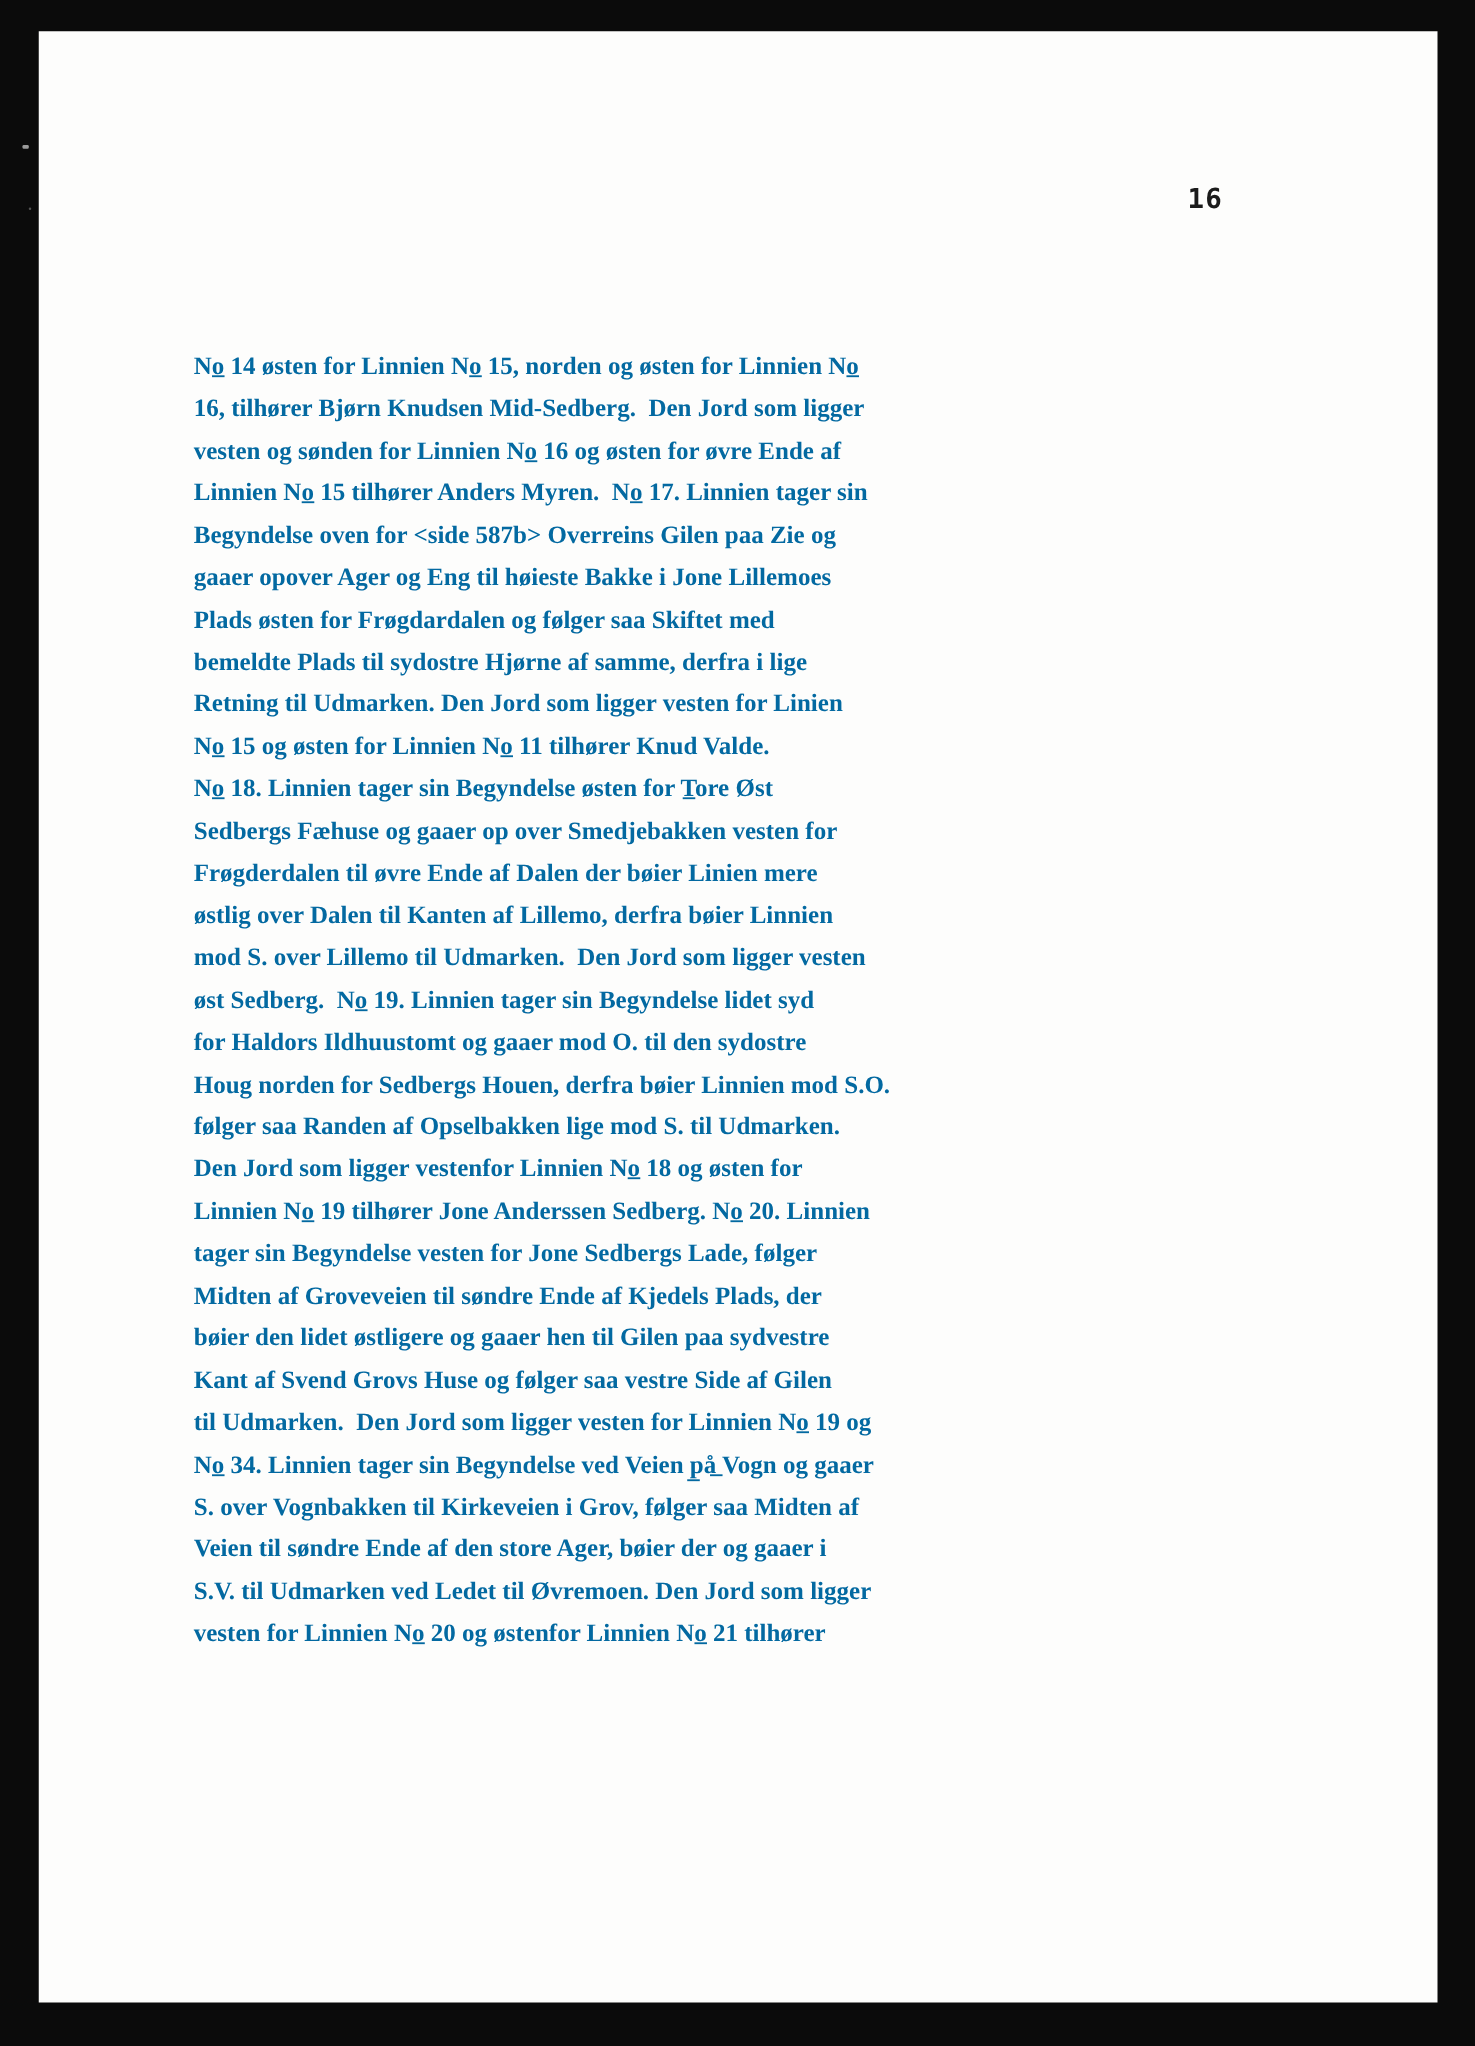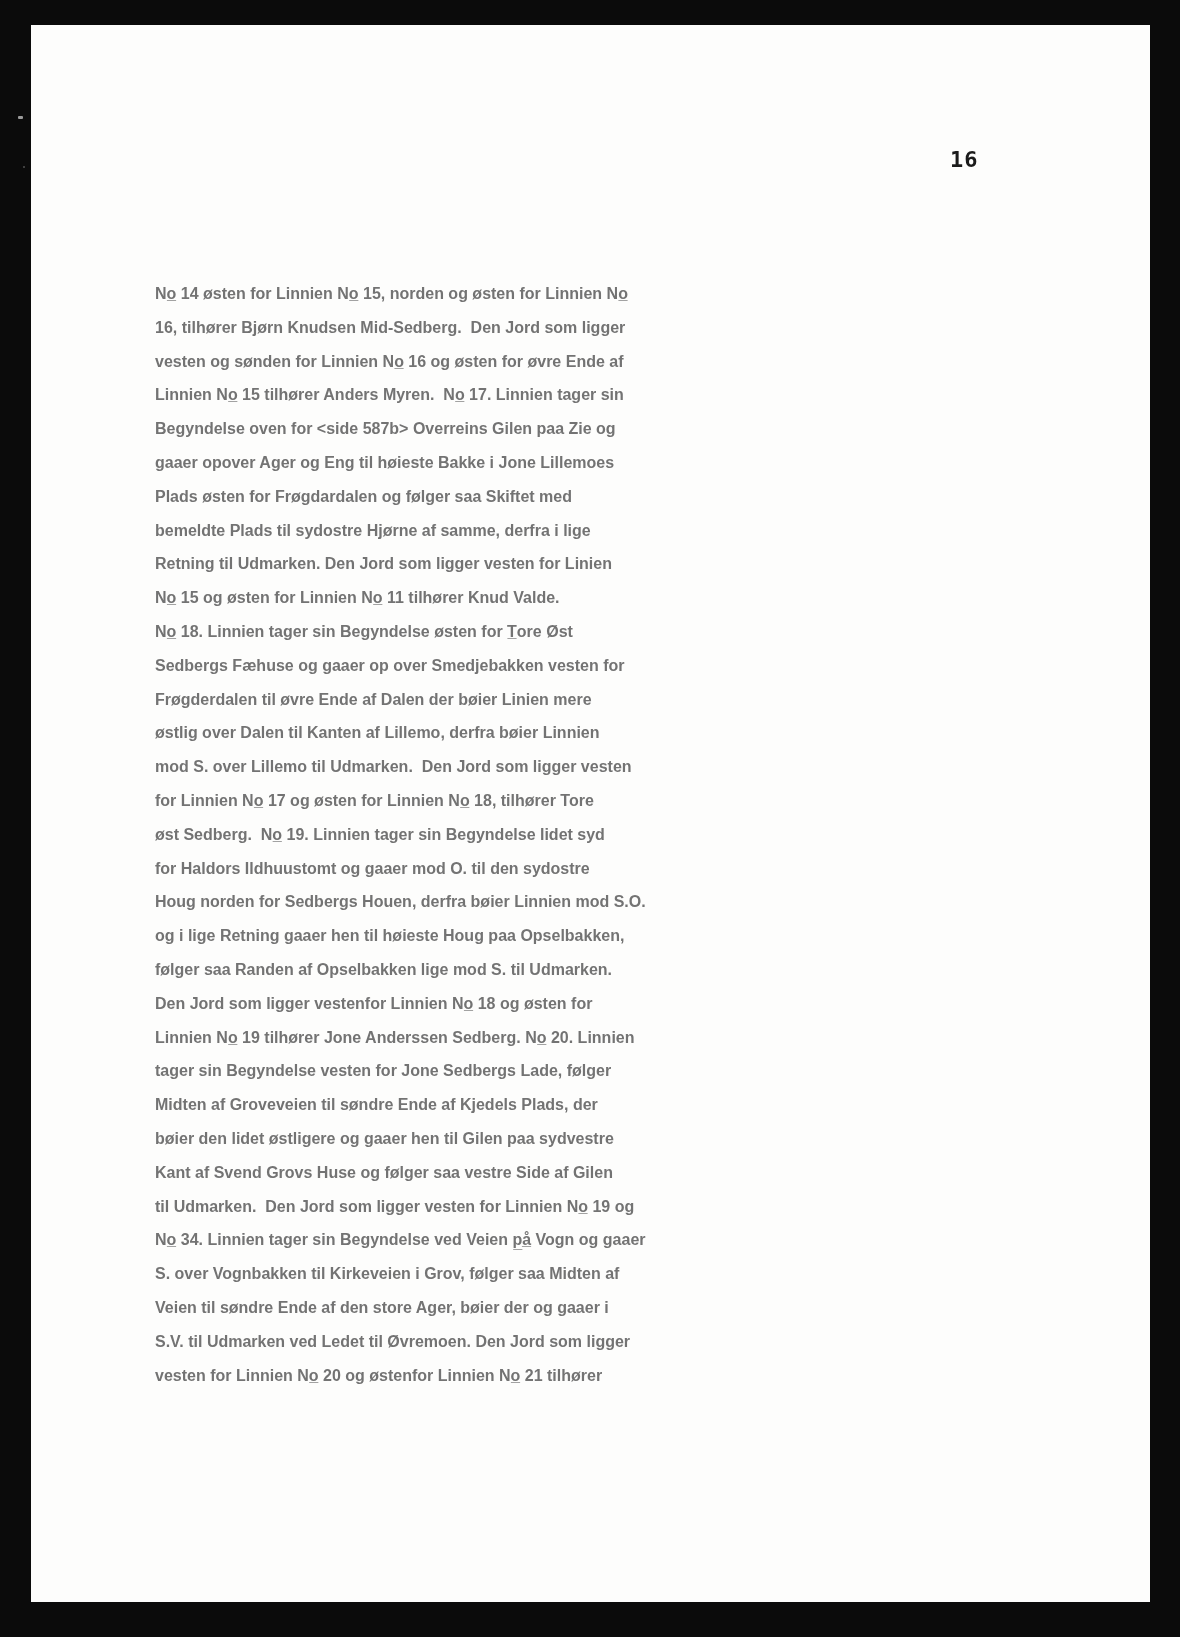--- a/index.html
+++ b/index.html
@@ -44,25 +44,25 @@
     font-weight: bold;
     color: #1b1b1b;
     letter-spacing: 1px;
   }
   .text-block {
     position: absolute;
     left: 124px;
     top: 252px;
   }
   .text-block .line {
-    font-family: Liberation Sans, sans-serif;
-    font-size: 16px;
+    font-family: Liberation Serif, serif;
+    font-size: 20px;
     line-height: 33.8px;
     font-weight: bold;
-    color: #737373;
+    color: #0369a1;
     white-space: pre;
   }
 </style>
 </head>
 <body>
 
 <div class="scan-bg">
   <span class="speck speck-1"></span>
   <span class="speck speck-2"></span>
   <div class="page">
@@ -76,25 +76,23 @@
         <div class="line">gaaer opover Ager og Eng til høieste Bakke i Jone Lillemoes</div>
         <div class="line">Plads østen for Frøgdardalen og følger saa Skiftet med</div>
         <div class="line">bemeldte Plads til sydostre Hjørne af samme, derfra i lige</div>
         <div class="line">Retning til Udmarken. Den Jord som ligger vesten for Linien</div>
         <div class="line">No̲ 15 og østen for Linnien No̲ 11 tilhører Knud Valde.</div>
         <div class="line">No̲ 18. Linnien tager sin Begyndelse østen for T̲ore Øst</div>
         <div class="line">Sedbergs Fæhuse og gaaer op over Smedjebakken vesten for</div>
         <div class="line">Frøgderdalen til øvre Ende af Dalen der bøier Linien mere</div>
         <div class="line">østlig over Dalen til Kanten af Lillemo, derfra bøier Linnien</div>
         <div class="line">mod S. over Lillemo til Udmarken.  Den Jord som ligger vesten</div>
-        <div class="line">for Linnien No̲ 17 og østen for Linnien No̲ 18, tilhører Tore</div>
         <div class="line">øst Sedberg.  No̲ 19. Linnien tager sin Begyndelse lidet syd</div>
         <div class="line">for Haldors Ildhuustomt og gaaer mod O. til den sydostre</div>
         <div class="line">Houg norden for Sedbergs Houen, derfra bøier Linnien mod S.O.</div>
-        <div class="line">og i lige Retning gaaer hen til høieste Houg paa Opselbakken,</div>
         <div class="line">følger saa Randen af Opselbakken lige mod S. til Udmarken.</div>
         <div class="line">Den Jord som ligger vestenfor Linnien No̲ 18 og østen for</div>
         <div class="line">Linnien No̲ 19 tilhører Jone Anderssen Sedberg. No̲ 20. Linnien</div>
         <div class="line">tager sin Begyndelse vesten for Jone Sedbergs Lade, følger</div>
         <div class="line">Midten af Groveveien til søndre Ende af Kjedels Plads, der</div>
         <div class="line">bøier den lidet østligere og gaaer hen til Gilen paa sydvestre</div>
         <div class="line">Kant af Svend Grovs Huse og følger saa vestre Side af Gilen</div>
         <div class="line">til Udmarken.  Den Jord som ligger vesten for Linnien No̲ 19 og</div>
         <div class="line">No̲ 34. Linnien tager sin Begyndelse ved Veien p̲å̲ Vogn og gaaer</div>
         <div class="line">S. over Vognbakken til Kirkeveien i Grov, følger saa Midten af</div>

